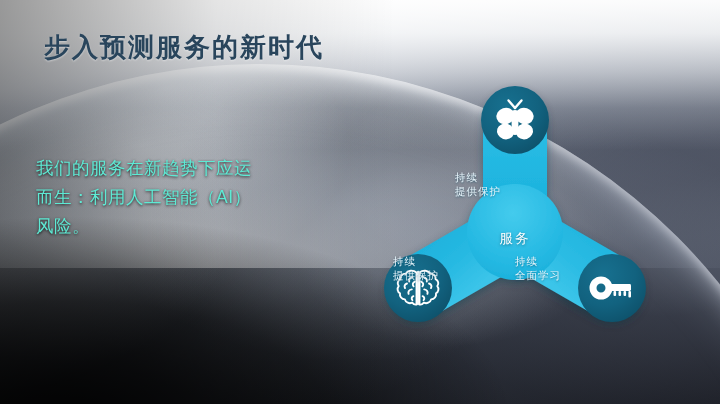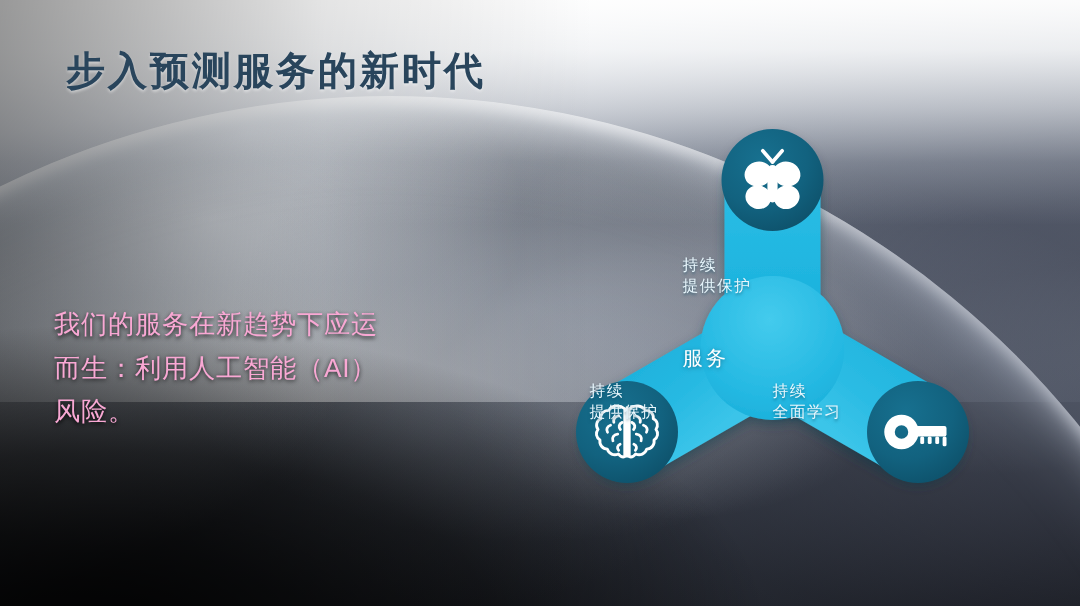--- a/index.html
+++ b/index.html
@@ -116,43 +116,43 @@
   .title{
     position:absolute;left:44px;top:30px;
     font-size:26px;font-weight:bold;letter-spacing:2px;
     color:#29455c;
     white-space:nowrap;
     text-shadow:0 1px 2px rgba(255,255,255,.45);
   }
   .body-copy{
     position:absolute;left:36px;top:154px;width:300px;
     font-size:17.5px;line-height:29px;letter-spacing:.5px;
-    color:#f9a8d4;
+    color:#5eead4;
     text-shadow:0 1px 3px rgba(0,0,0,.85);
-    margin-top:48px;
   }
   .body-copy p{margin:0;}
 
   
   .diagram{
     position:absolute;left:355px;top:72px;
     width:320px;height:300px;
   }
   .diagram svg{display:block;width:320px;height:300px;overflow:visible;}
 
   .lobe-label{
     position:absolute;
     color:#e9f7fd;
     font-size:10.5px;line-height:14px;letter-spacing:1px;
     text-shadow:0 1px 2px rgba(6,70,95,.55);
     pointer-events:none;
     white-space:nowrap;
   }
   .center-label{
     position:absolute;
+    text-align:center;
     color:#ffffff;
     font-size:13.5px;letter-spacing:2px;
     text-shadow:0 1px 3px rgba(6,70,95,.6);
     pointer-events:none;
     white-space:nowrap;
   }
   .lbl-top   {left:100px;top:98px; width:120px;}
   .lbl-left  {left:38px; top:182px;width:110px;}
   .lbl-right {left:160px;top:182px;width:120px;}
   .lbl-center{left:100px;top:158px;width:120px;}

